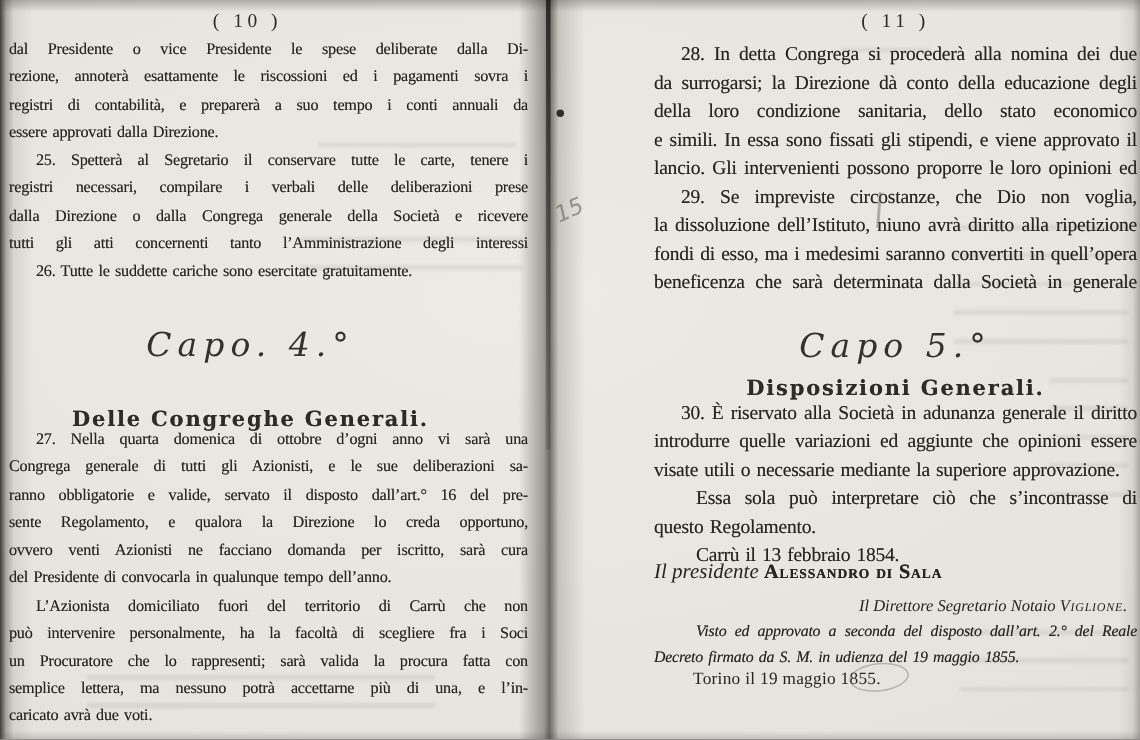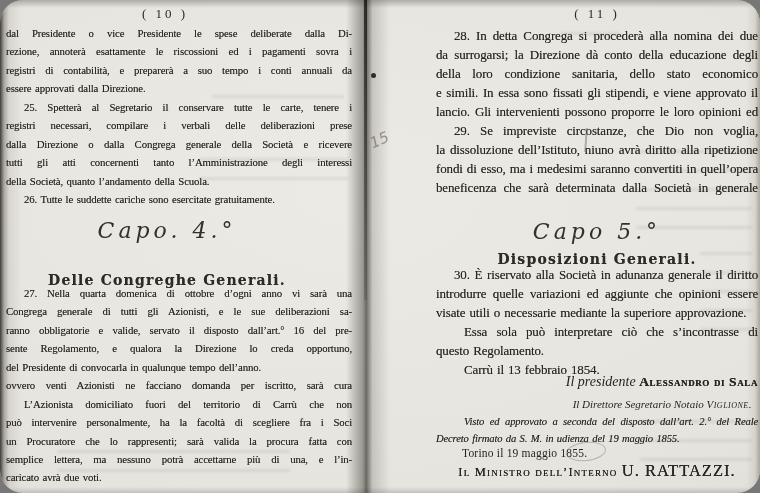--- a/index.html
+++ b/index.html
@@ -2,21 +2,20 @@
 <html><head>
 <meta charset="utf-8">
 <style>
   html,body{margin:0;padding:0;background:#777;}
   .scan{
     position:relative;width:760px;height:493px;overflow:hidden;
     background:
       radial-gradient(ellipse 900px 500px at 45% 40%, #eceae4 0%, #e6e4de 60%, #dddbd4 100%);
     font-family:"Liberation Serif", serif;
     color:#282520;
-    border-radius:23px;
   }
   
   .edge-left{position:absolute;left:0;top:0;width:22px;height:493px;
     background:linear-gradient(90deg, rgba(45,43,38,.9) 0px, rgba(90,87,80,.45) 4px, rgba(140,136,128,.18) 9px, rgba(0,0,0,0) 22px);}
   .edge-top{position:absolute;left:0;top:0;width:760px;height:8px;
     background:linear-gradient(180deg, rgba(70,67,60,.35), rgba(0,0,0,0));}
   .edge-right{position:absolute;right:0;top:0;width:14px;height:493px;
     background:linear-gradient(270deg, rgba(110,106,98,.5) 0px, rgba(150,146,138,.2) 5px, rgba(0,0,0,0) 14px);}
   .edge-bottom{position:absolute;left:0;bottom:0;width:760px;height:6px;
     background:linear-gradient(0deg, rgba(90,87,80,.25), rgba(0,0,0,0));}
@@ -50,21 +49,21 @@
   .pl .capo{top:218px;right:24px;}
   .pr .capo{top:219px;}
   .subcapo{position:absolute;left:0;right:0;text-align:center;
     font-family:"DejaVu Serif", serif;font-weight:bold;
     font-size:14px;letter-spacing:1.2px;color:#2e2b25;
     text-shadow:0 0 .4px rgba(46,43,37,.6);}
   .pl .subcapo{top:250px;right:24px;margin-top:22px;}
   .pr .subcapo{top:251px;}
 
   
-  .sig1{position:absolute;top:372px;left:0;right:0;text-align:right;white-space:nowrap;}
+  .sig1{position:absolute;top:372px;left:0;right:0;text-align:left;white-space:nowrap;}
   .sig1 .it{font-style:italic;font-size:14px;}
   .sig1 .sc{font-variant:small-caps;font-size:13.5px;letter-spacing:.6px;font-weight:bold;text-shadow:0 0 .3px #2a2720;}
   .sig2{position:absolute;top:394px;left:0;right:6px;text-align:right;white-space:nowrap;}
   .sig2 .it{font-style:italic;font-size:11px;}
   .sig2 .sc{font-style:italic;font-variant:small-caps;font-size:11px;letter-spacing:.5px;}
   .visto{position:absolute;top:413px;left:0;right:0;font-style:italic;}
   .visto .ln{height:17px;line-height:17px;font-size:10.6px;}
   .torino{position:absolute;top:447px;left:0;padding-left:26px;font-size:11.5px;letter-spacing:.2px;}
   .minister{position:absolute;top:461px;left:0;right:0;text-align:center;white-space:nowrap;}
   .minister .sc{font-variant:small-caps;font-size:12.5px;letter-spacing:1.2px;text-shadow:0 0 .3px #2a2720;}
@@ -114,34 +113,33 @@
 
     <div class="flow" style="top:24px">
       <div class="ln">dal Presidente o vice Presidente le spese deliberate dalla Di-</div>
       <div class="ln">rezione, annoterà esattamente le riscossioni ed i pagamenti sovra i</div>
       <div class="ln">registri di contabilità, e preparerà a suo tempo i conti annuali da</div>
       <div class="ln end">essere approvati dalla Direzione.</div>
       <div class="ln ind">25. Spetterà al Segretario il conservare tutte le carte, tenere i</div>
       <div class="ln">registri necessari, compilare i verbali delle deliberazioni prese</div>
       <div class="ln">dalla Direzione o dalla Congrega generale della Società e ricevere</div>
       <div class="ln">tutti gli atti concernenti tanto l’Amministrazione degli interessi</div>
-      <div class="ln end">della Società, quanto l’andamento della Scuola.</div>
       <div class="ln ind end">26. Tutte le suddette cariche sono esercitate gratuitamente.</div>
     </div>
 
     <div class="capo">Capo. 4.°</div>
     <div class="subcapo">Delle Congreghe Generali.</div>
 
     <div class="flow" style="top:284px">
       <div class="ln ind">27. Nella quarta domenica di ottobre d’ogni anno vi sarà una</div>
       <div class="ln">Congrega generale di tutti gli Azionisti, e le sue deliberazioni sa-</div>
       <div class="ln">ranno obbligatorie e valide, servato il disposto dall’art.° 16 del pre-</div>
       <div class="ln">sente Regolamento, e qualora la Direzione lo creda opportuno,</div>
+      <div class="ln">ovvero venti Azionisti ne facciano domanda per iscritto, sarà cura</div>
       <div class="ln end">del Presidente di convocarla in qualunque tempo dell’anno.</div>
-      <div class="ln">ovvero venti Azionisti ne facciano domanda per iscritto, sarà cura</div>
       <div class="ln ind">L’Azionista domiciliato fuori del territorio di Carrù che non</div>
       <div class="ln">può intervenire personalmente, ha la facoltà di scegliere fra i Soci</div>
       <div class="ln">un Procuratore che lo rappresenti; sarà valida la procura fatta con</div>
       <div class="ln">semplice lettera, ma nessuno potrà accettarne più di una, e l’in-</div>
       <div class="ln end">caricato avrà due voti.</div>
     </div>
   </div>
 
   <div class="page pr">
     <div class="pnum">( 11 )</div>
@@ -178,22 +176,19 @@
       <span class="it">Il Direttore Segretario Notaio </span><span class="sc">Viglione.</span>
     </div>
 
     <div class="visto">
       <div class="ln ind2">Visto ed approvato a seconda del disposto dall’art. 2.° del Reale</div>
       <div class="ln end">Decreto firmato da S. M. in udienza del 19 maggio 1855.</div>
     </div>
 
     <div class="torino">Torino il 19 maggio 1855.</div>
 
-    <div class="minister">
-      <span class="sc">Il Ministro dell’Interno </span> <span class="nm">U. RATTAZZI.</span>
-    </div>
   </div>
 
   <div class="pencil">15</div>
   <div class="pencil-stroke"></div>
   <div class="pencil-loop"></div>
 
 </div>
 
 </body></html>

